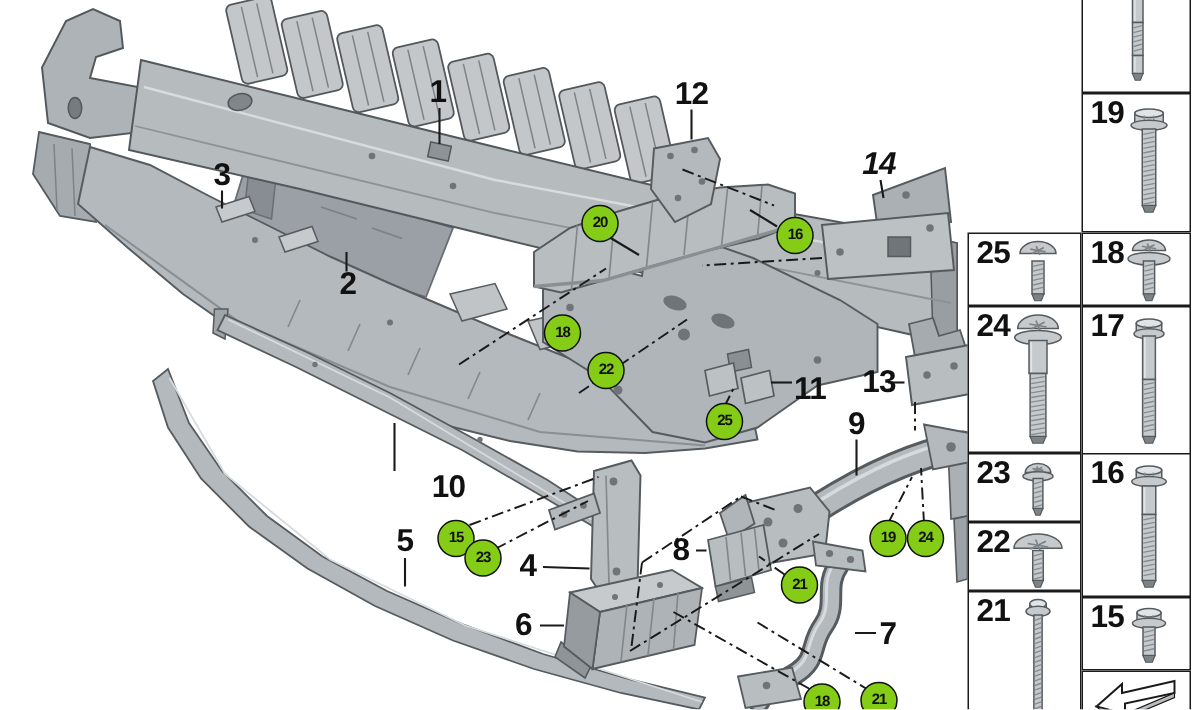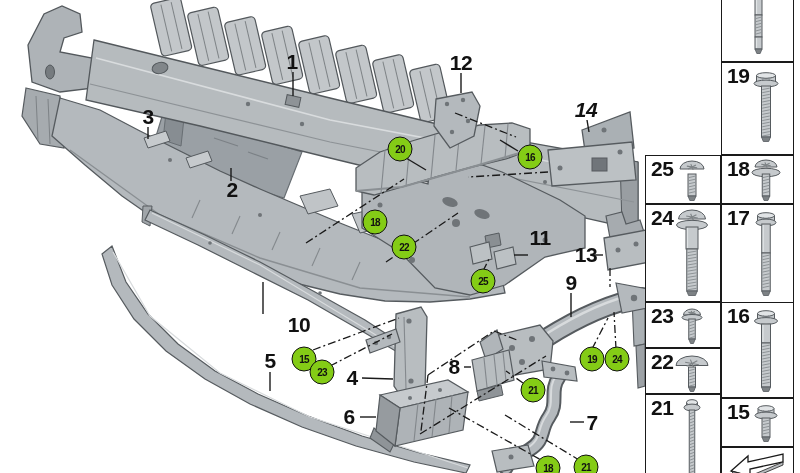--- a/index.html
+++ b/index.html
@@ -257,21 +257,21 @@
       <div class="callout" style="left: 292px; top: 62px;">1</div>
       <div class="callout" style="left: 232px; top: 190px;">2</div>
       <div class="callout" style="left: 148px; top: 117px;">3</div>
       <div class="callout" style="left: 352px; top: 378px;">4</div>
       <div class="callout" style="left: 270px; top: 361px;">5</div>
       <div class="callout" style="left: 349px; top: 417px;">6</div>
       <div class="callout" style="left: 592px; top: 423px;">7</div>
       <div class="callout" style="left: 454px; top: 367px;">8</div>
       <div class="callout" style="left: 571px; top: 283px;">9</div>
       <div class="callout" style="left: 263px; top: 325px; margin-left: 36px;">10</div>
-      <div class="callout" style="left: 540px; top: 238px;">11</div>
+      <div class="callout" style="left: 540px; top: 260px;">11</div>
       <div class="callout" style="left: 461px; top: 63px;">12</div>
       <div class="callout" style="left: 586px; top: 255px;">13</div>
       <div class="callout" style="left: 586px; top: 110px; font-style: italic;">14</div>
       <div class="callout circled" style="left: 304px; top: 359px;">15</div>
       <div class="callout circled" style="left: 530px; top: 157px;">16</div>
       <div class="callout circled" style="left: 375px; top: 222px;">18</div>
       <div class="callout circled" style="left: 548px; top: 468px;">18</div>
       <div class="callout circled" style="left: 592px; top: 359px;">19</div>
       <div class="callout circled" style="left: 400px; top: 149px;">20</div>
       <div class="callout circled" style="left: 533px; top: 390px;">21</div>

